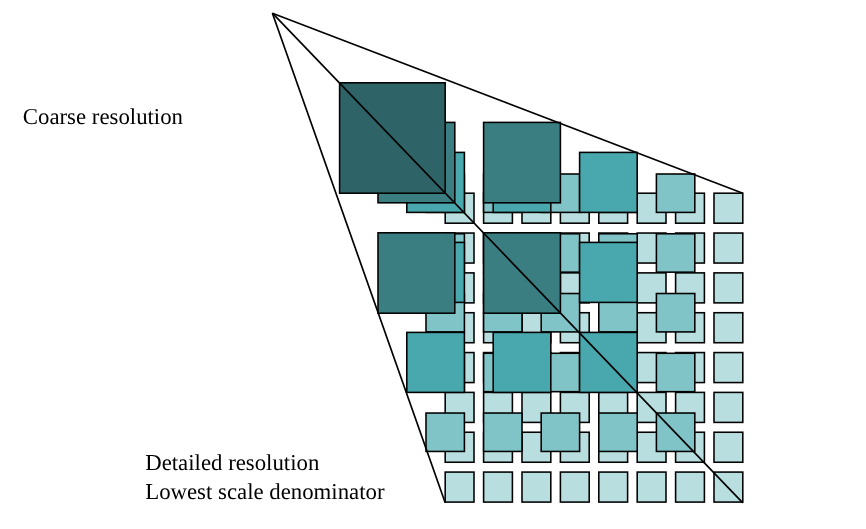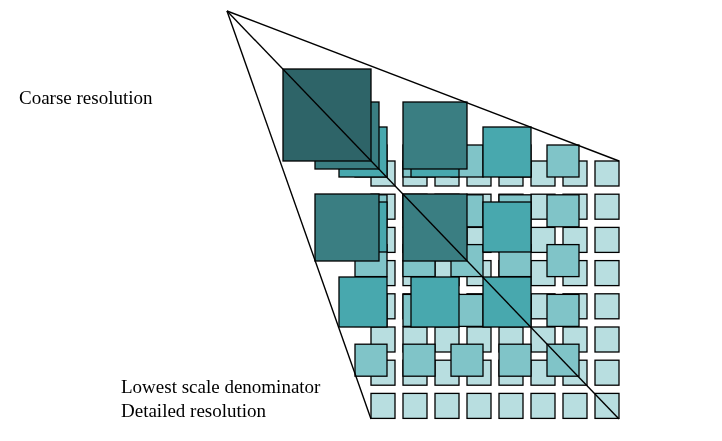--- a/index.html
+++ b/index.html
@@ -127,16 +127,16 @@
       <line x1="227" y1="11" x2="371" y2="419" stroke="#000000" stroke-width="1.4"></line>
       <line x1="227" y1="11" x2="619" y2="419" stroke="#000000" stroke-width="1.4"></line>
       <line x1="227" y1="11" x2="619" y2="161" stroke="#000000" stroke-width="1.4"></line>
     </svg>
 
   <div class="label" id="label-coarse">
     <div>Coarse resolution</div>
   </div>
 
   <div class="label" id="label-detailed">
+    <div>Detailed resolution</div>
     <div>Lowest scale denominator</div>
-    <div>Detailed resolution</div>
   </div>
 </div>
 
 </body></html>

